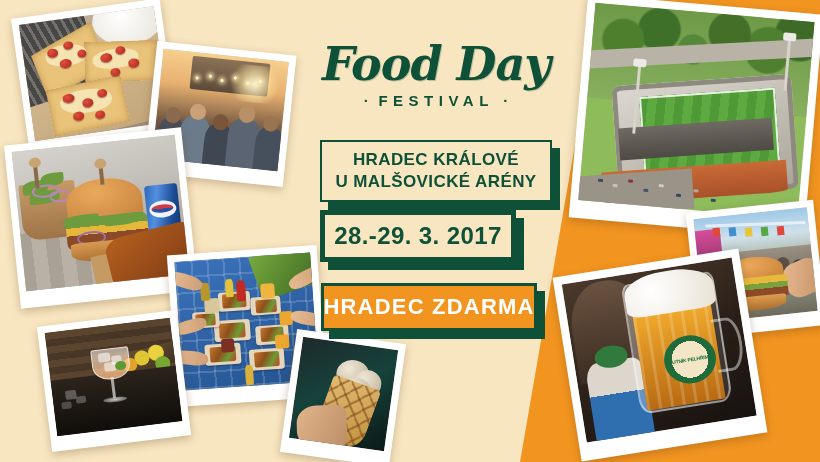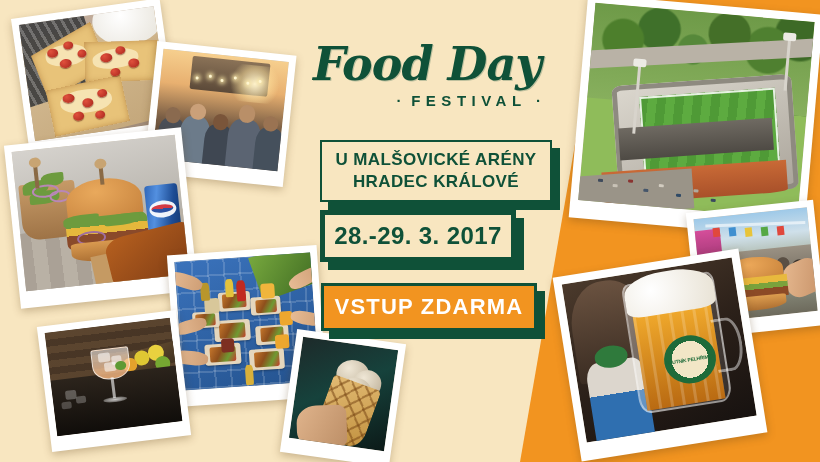--- a/index.html
+++ b/index.html
@@ -254,21 +254,21 @@
   .s-street .hand { position:absolute; background:linear-gradient(120deg,#e8bb92,#c48e64);
     border-radius:36%; }
   .s-street .bun-t { position:absolute; left:22%; top:42%; width:52%; height:24%;
     background:radial-gradient(ellipse at 40% 30%,#eda95a,#c47f38); border-radius:50% 50% 14% 14%; }
   .s-street .mid { position:absolute; left:20%; top:62%; width:56%; height:20%;
     background:linear-gradient(180deg,#e8b93d 0 32%,#7aa23c 32% 58%,#8c4a26 58% 100%); }
   .s-street .bun-b { position:absolute; left:22%; top:80%; width:52%; height:13%;
     background:linear-gradient(180deg,#dd9d4f,#ae7032); border-radius:10% 10% 46% 46%; }
 
   
-  .title-wrap { position:absolute; left:301px; top:42px; width:240px; text-align:right; }
+  .title-wrap { position:absolute; left:316px; top:42px; width:240px; text-align:center; }
   .title-script {
     font-family:"DejaVu Serif", serif;
     font-style:italic;
     font-weight:bold;
     font-size:46px;
     line-height:.96;
     color:#0F5138;
     letter-spacing:-1px;
     white-space:nowrap;
     text-shadow:1px 1px 0 rgba(15,81,56,.25);
@@ -549,32 +549,32 @@
     <div class="title-sub">
       <span class="dot">·</span>
       <span>FESTIVAL</span>
       <span class="dot">·</span>
     </div>
   </div>
 
   <div class="boxstack venue-box">
     <div class="shadow"></div>
     <div class="face">
+      <div class="venue-line">HRADEC KRÁLOVÉ</div>
       <div class="venue-line">U MALŠOVICKÉ ARÉNY</div>
-      <div class="venue-line">HRADEC KRÁLOVÉ</div>
     </div>
   </div>
 
   <div class="boxstack date-box">
     <div class="shadow"></div>
     <div class="face thick">
       <div class="date-text">28.-29. 3. 2017</div>
     </div>
   </div>
 
   <div class="cta">
     <div class="shadow"></div>
     <div class="face">
-      <div class="label">VSTUP ZDARMA</div>
+      <div class="label">HRADEC ZDARMA</div>
     </div>
   </div>
 
 </div>
 
 </body></html>

